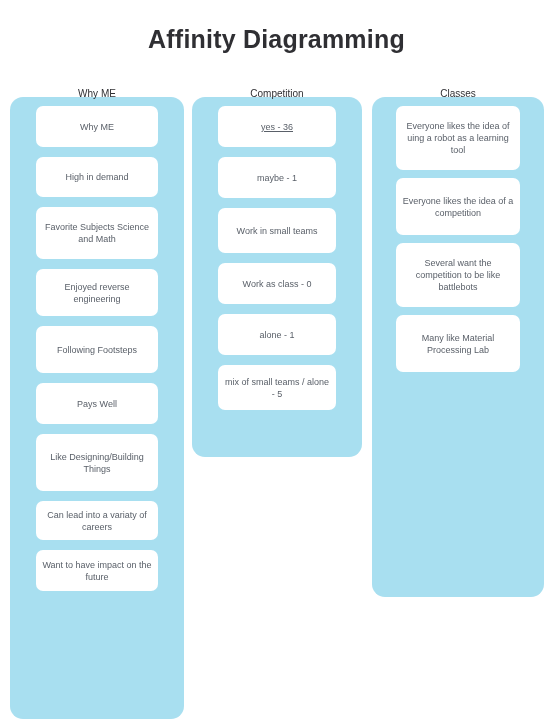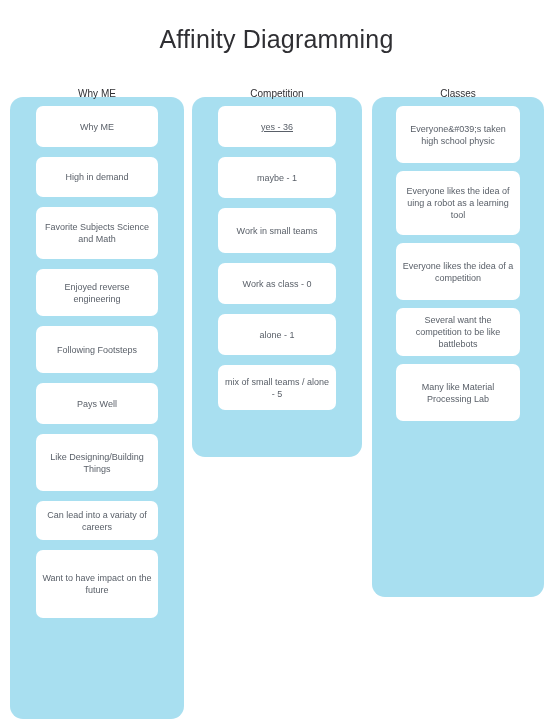--- a/index.html
+++ b/index.html
@@ -16,21 +16,21 @@
   }
 
   
   #page-title {
     position: absolute;
     top: 25px;
     left: 0;
     width: 553px;
     text-align: center;
     font-size: 25px;
-    font-weight: 400;
+    font-weight: 700;
     color: #2f2f33;
     letter-spacing: 0.2px;
     white-space: nowrap;
   }
 
   
   #board {
     position: absolute;
     top: 0;
     left: 0;
@@ -132,21 +132,21 @@
         </div>
         <div class="card" style="height: 41px;">
           <span>Pays Well</span>
         </div>
         <div class="card" style="height: 57px;">
           <span>Like Designing/Building Things</span>
         </div>
         <div class="card" style="height: 39px;">
           <span>Can lead into a variaty of careers</span>
         </div>
-        <div class="card" style="height: 68px;">
+        <div class="card" style="height: 41px;">
           <span>Want to have impact on the future</span>
         </div>
       </div>
   </div>
 
   <div class="column" id="column-competition">
     <div class="panel"></div>
     <div class="column-header">Competition</div>
     <div class="cards">
         <div class="card" style="height: 41px; text-decoration: underline;">
@@ -167,30 +167,27 @@
         <div class="card" style="height: 45px;">
           <span>mix of small teams / alone - 5</span>
         </div>
       </div>
   </div>
 
   <div class="column" id="column-classes">
     <div class="panel"></div>
     <div class="column-header">Classes</div>
     <div class="cards">
-        <div class="card" style="height: 57px;">
-          <span>Everyone&amp;#039;s taken high school physic</span>
-        </div>
         <div class="card" style="height: 64px;">
           <span>Everyone likes the idea of uing a robot as a learning tool</span>
         </div>
         <div class="card" style="height: 57px;">
           <span>Everyone likes the idea of a competition</span>
         </div>
-        <div class="card" style="height: 48px; justify-content: center;">
+        <div class="card" style="height: 64px; justify-content: center;">
           <span>Several want the competition to be like battlebots</span>
         </div>
         <div class="card" style="height: 57px;">
           <span>Many like Material Processing Lab</span>
         </div>
       </div>
   </div>
 
 </div>
 

